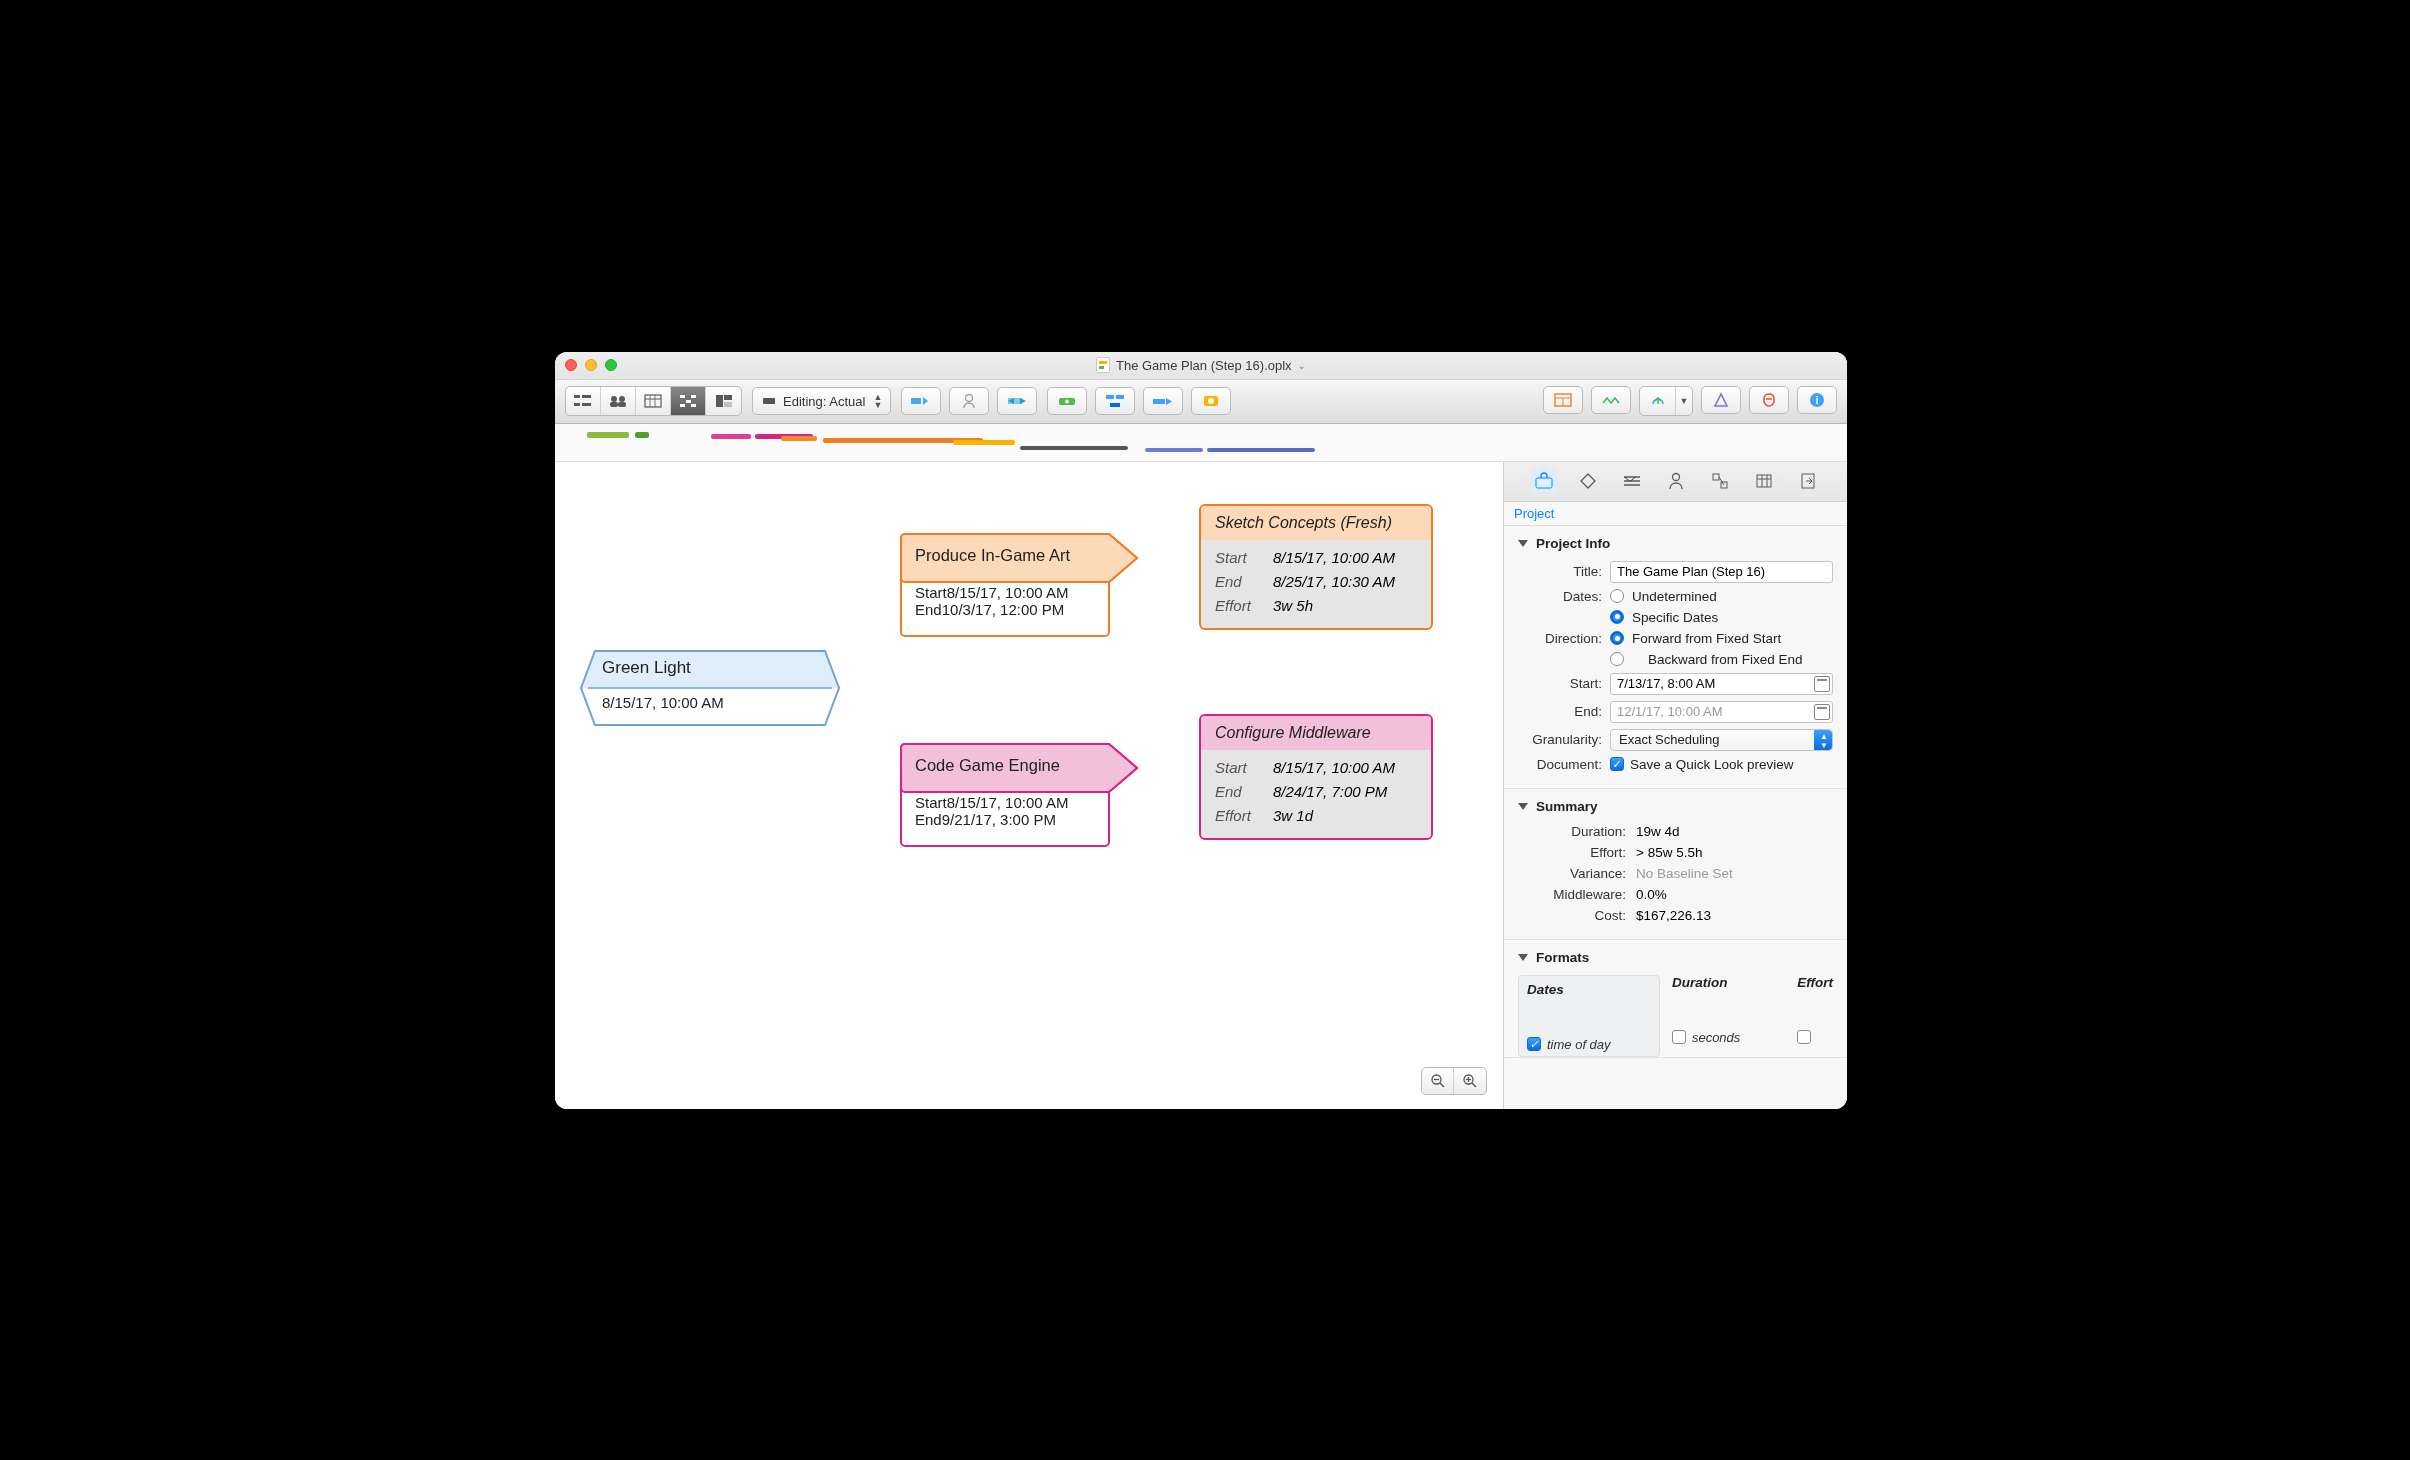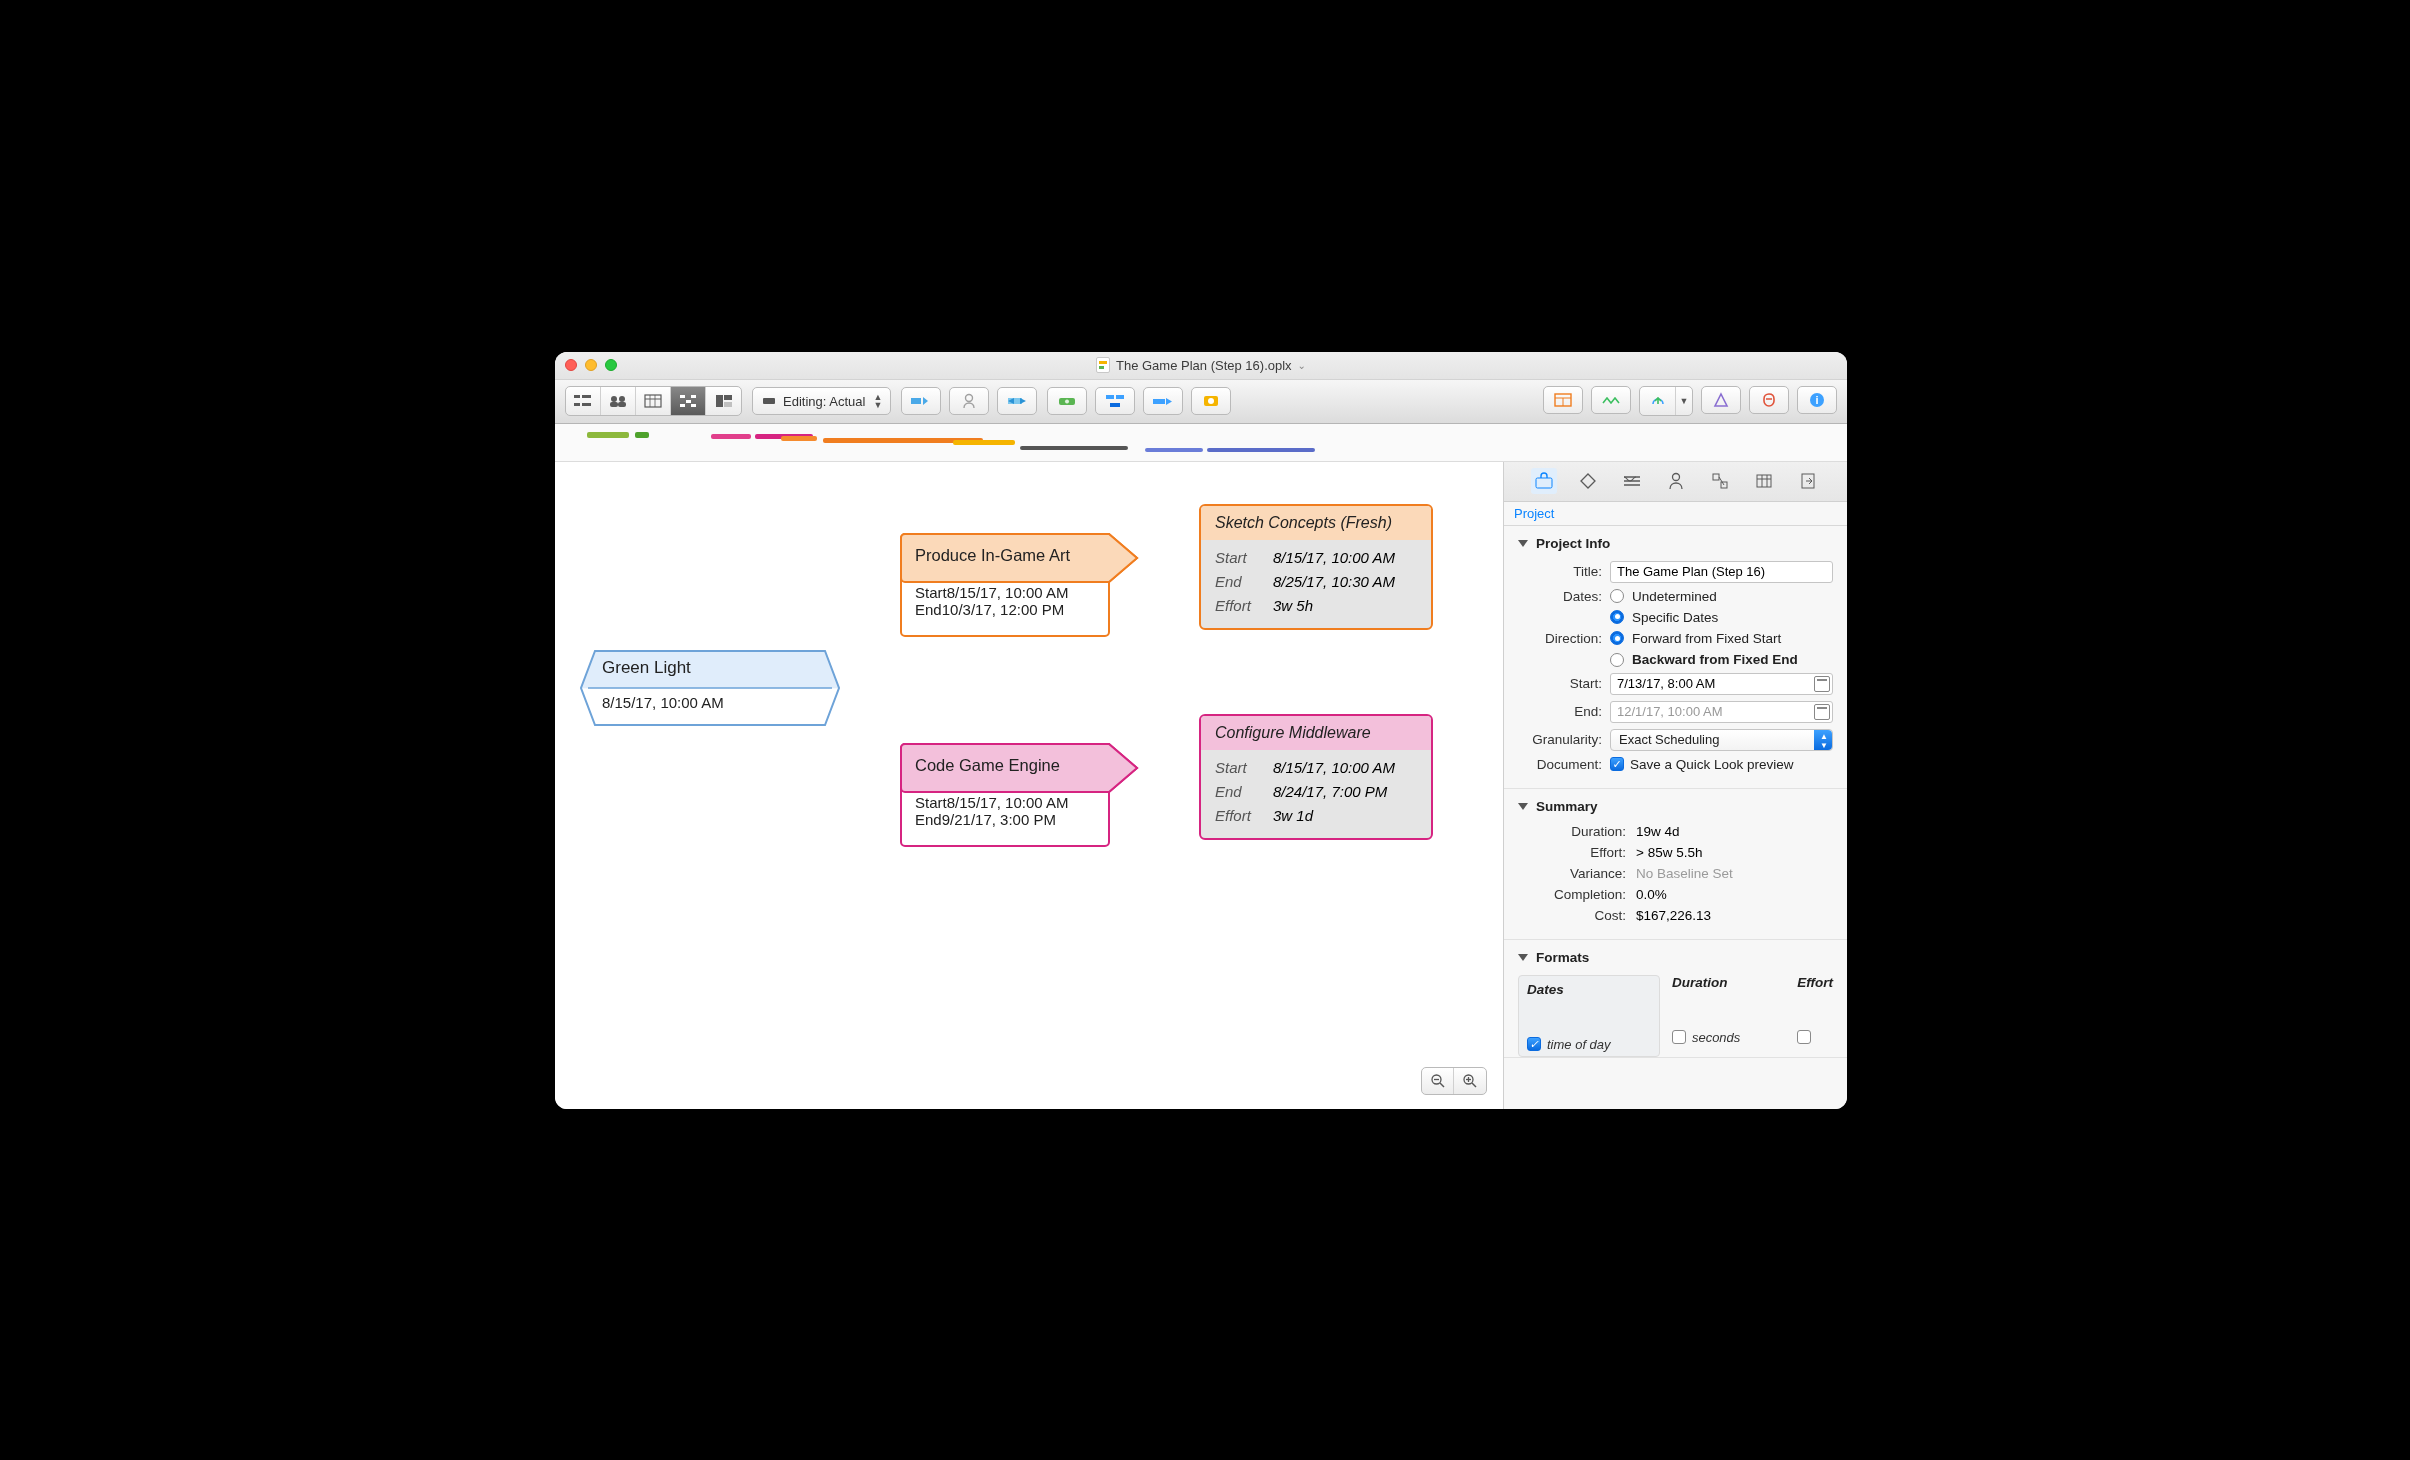--- a/index.html
+++ b/index.html
@@ -499,21 +499,21 @@
               </div>
             </div>
 
             <div class="form-row" style="align-items:flex-start;">
               <div class="form-lbl">Direction:</div>
               <div class="form-ctl" style="flex-direction:column;align-items:flex-start;gap:6px;">
                 <label style="display:flex;gap:8px;align-items:center;">
                     <span class="radio checked"></span>
                     <span>Forward from Fixed Start</span>
                   </label>
-                <label style="display:flex;gap:8px;align-items:flex-end;font-weight:bold;">
+                <label style="display:flex;gap:24px;align-items:center;">
                     <span class="radio"></span>
                     <span>Backward from Fixed End</span>
                   </label>
               </div>
             </div>
 
             <div class="form-row">
               <div class="form-lbl">Start:</div>
               <div class="form-ctl">
                   <div class="date-field"><input type="text" class="field" value="7/13/17, 8:00 AM" style=""><span class="cal"></span></div>
@@ -556,21 +556,21 @@
               </div>
             <div class="summary-row">
                 <div class="summary-lbl">Effort:</div>
                 <div class="summary-val">&gt; 85w 5.5h</div>
               </div>
             <div class="summary-row">
                 <div class="summary-lbl">Variance:</div>
                 <div class="summary-val muted">No Baseline Set</div>
               </div>
             <div class="summary-row">
-                <div class="summary-lbl">Completion:</div>
+                <div class="summary-lbl">Middleware:</div>
                 <div class="summary-val">0.0%</div>
               </div>
             <div class="summary-row">
                 <div class="summary-lbl">Cost:</div>
                 <div class="summary-val">$167,226.13</div>
               </div>
           </div>
 
           <div class="section" style="padding-bottom:0;">
             <div class="sec-head">

